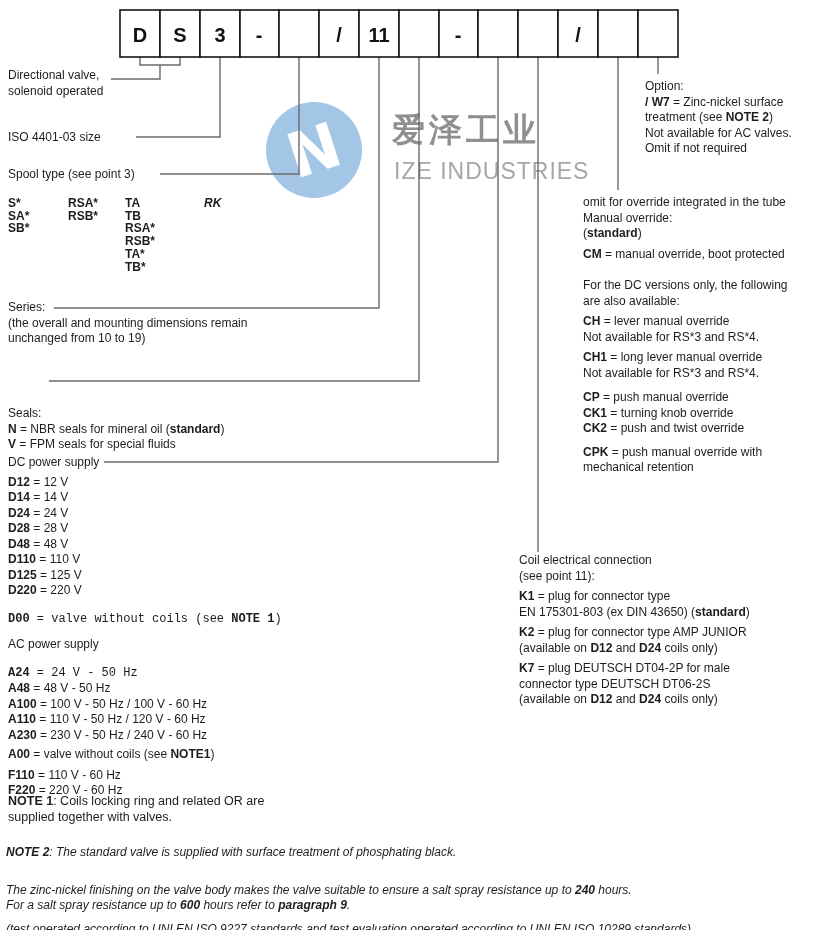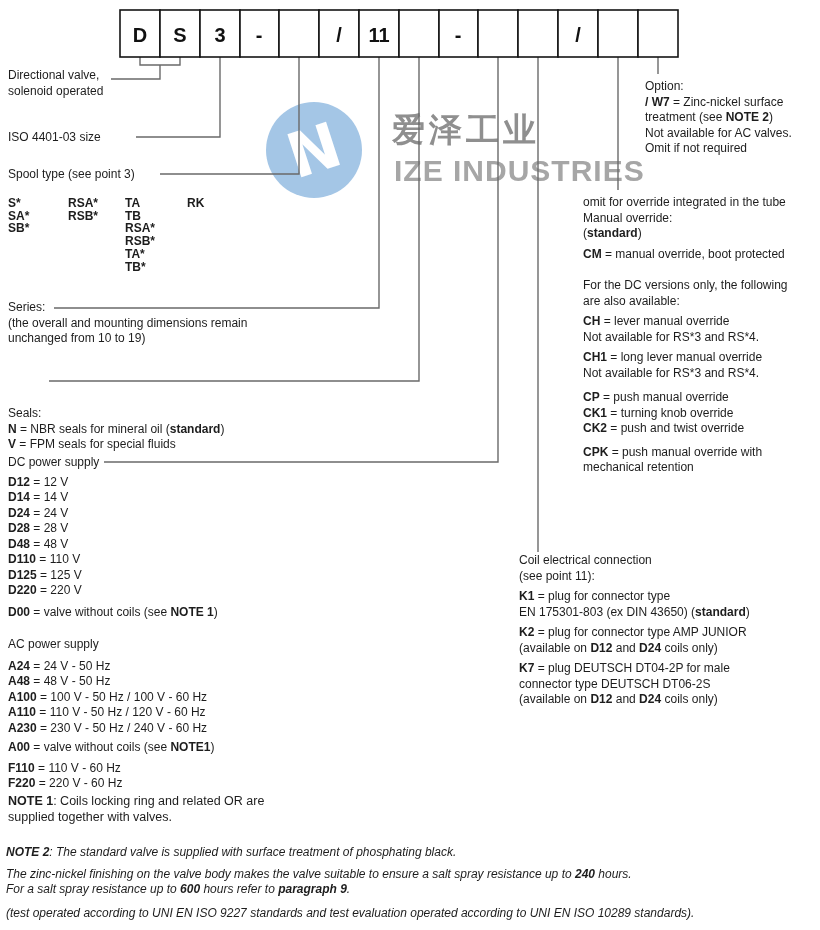--- a/index.html
+++ b/index.html
@@ -2,41 +2,41 @@
 <html><head>
 <meta charset="utf-8">
 <style>
   html,body{margin:0;padding:0;background:#fff;}
   .page{position:relative;width:820px;height:930px;background:#fff;overflow:hidden;
         font-family:"Liberation Sans","DejaVu Sans",sans-serif;}
   
   .wm{position:absolute;z-index:0;}
   #wm-logo{left:265px;top:97px;}
   #wm-zh{left:392px;top:106px;font-size:33px;line-height:48px;letter-spacing:4px;color:#8f8f8f;font-weight:600;}
-  #wm-en{left:394px;top:158px;font-size:30px;line-height:26px;letter-spacing:1px;color:#a6a6a6;font-weight:700;}
+  #wm-en{left:394px;top:158px;font-size:23px;line-height:26px;letter-spacing:1px;color:#a6a6a6;font-weight:400;}
   
   .diagram{position:absolute;left:0;top:0;z-index:1;}
   
   .block{position:absolute;z-index:2;font-size:12px;line-height:15.5px;color:#1d1d1d;white-space:nowrap;}
   .block b{font-weight:700;}
   #b-directional{left:8px;top:68px;}
   #b-iso{left:8px;top:130px;}
   #b-spool-title{left:8px;top:167px;}
   .spool-col{position:absolute;z-index:2;top:197px;font-size:12px;font-weight:700;line-height:12.7px;color:#1d1d1d;white-space:nowrap;}
-  #spool-c1{left:8px;} #spool-c2{left:68px;} #spool-c3{left:125px;} #spool-c4{left:187px;}
+  #spool-c1{left:8px;} #spool-c2{left:68px;} #spool-c3{left:125px;} #spool-c4{left:204px;font-style:italic;}
   #b-series{left:8px;top:300px;}
   #b-seals{left:8px;top:374px;margin-top:32px;}
   #b-dc{left:8px;top:455px;}
   #b-ac{left:8px;top:637px;}
   #b-note1{left:8px;top:794px;font-size:12.5px;}
   #b-note2{left:6px;top:845px;font-style:italic;}
   #b-option{left:645px;top:79px;}
   #b-manual{left:583px;top:195px;}
   #b-coil{left:519px;top:553px;}
-  .g3{margin-top:6px;} .g4{margin-top:4px;} .g5{margin-top:5px;} .g6{margin-top:6px;}
+  .g3{margin-top:13px;font-family:Liberation Mono, monospace;} .g4{margin-top:4px;} .g5{margin-top:5px;} .g6{margin-top:22px;}
   .g8{margin-top:8px;} .g9{margin-top:9px;} .g16{margin-top:16px;}
 </style>
 </head>
 <body>
 
 <div class="page">
 
   <svg class="wm" id="wm-logo" width="100" height="106" viewBox="0 0 100 106">
     <circle cx="49" cy="53" r="48" fill="#a4c6e6"></circle>
     <text x="49" y="75" text-anchor="middle" font-size="62" font-weight="bold" font-family="'DejaVu Sans',sans-serif" fill="#ffffff" transform="rotate(-18 49 53)">N</text>

